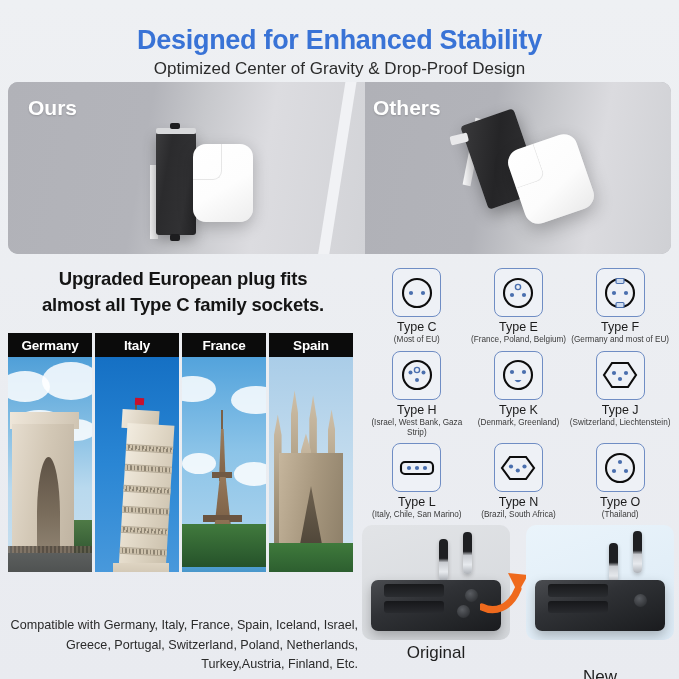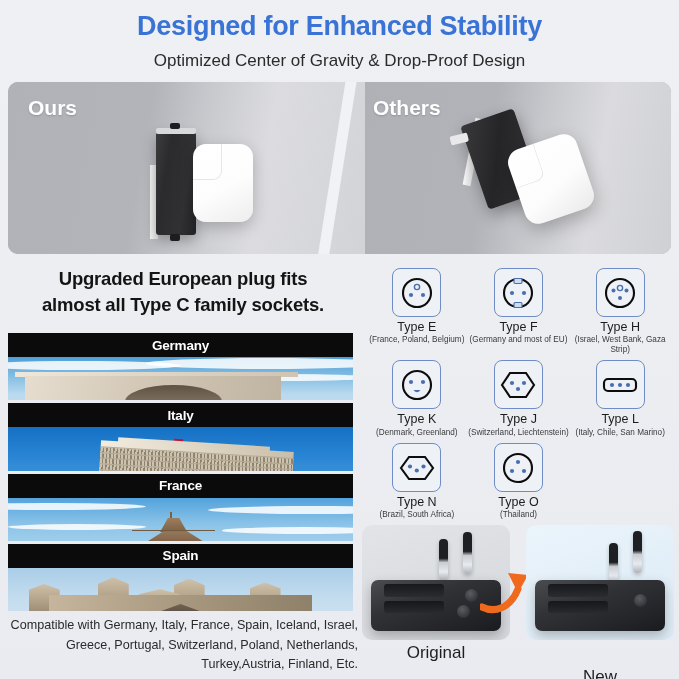--- a/index.html
+++ b/index.html
@@ -9,27 +9,27 @@
     background: #eceef2;
     overflow: hidden;
   }
   .page {
     position: relative;
     width: 679px; height: 679px;
     background: linear-gradient(180deg,#eef0f3 0%, #e9ebf0 100%);
   }
 
   
-  .header { padding-top: 10px; text-align: center; }
+  .header { padding-top: 24px; text-align: center; }
   .title {
     font-size: 27px; font-weight: bold; color: #3973d6;
     letter-spacing: -0.3px; line-height: 1.25;
   }
   .subtitle {
-    font-size: 17px; color: #2b2b2b; margin-top: 6px; line-height: 1.3;
+    font-size: 17px; color: #2b2b2b; line-height: 1.3;
   }
 
   
   .compare {
     position: absolute; left: 8px; top: 82px;
     width: 663px; height: 172px;
     border-radius: 10px; overflow: hidden;
     background: #b1b3b9;
   }
   .cmp-half { position: absolute; top: 0; height: 100%; overflow: hidden; }
@@ -111,22 +111,22 @@
     border-radius: 14px 0 9px 0;
   }
 
   
   .plug-heading {
     position: absolute; left: 8px; top: 266px; width: 350px;
     text-align: center; font-size: 18.5px; font-weight: bold;
     color: #141414; line-height: 1.38; letter-spacing: -0.2px;
   }
   .photos {
-    position: absolute; left: 8px; top: 333px; width: 345px; height: 278px;
-    display: flex; gap: 3px; flex-direction: column;
+    position: absolute; left: 8px; top: 333px; width: 345px; height: 239px;
+    display: flex; gap: 3px;
   }
   .photo {
     position: relative; flex: 1; overflow: hidden; background: #2a3b52;
   }
   .photo-cap {
     position: absolute; left:0; top:0; width:100%; height: 24px;
     background: #0b0b0b; color:#fff; font-size: 13.5px; font-weight: bold;
     display:flex; align-items:center; justify-content:center; z-index: 5;
     letter-spacing: -0.2px;
   }
@@ -361,20 +361,31 @@
         <div class="sag-green"></div>
       </div>
       <div class="photo-cap">Spain</div>
     </div>
   </div>
 
   <div class="compat">Compatible with Germany, Italy, France, Spain, Iceland, Israel, Greece, Portugal, Switzerland, Poland, Netherlands, Turkey,Austria, Finland, Etc.</div>
 
   <div class="sockets">
 
+    <div class="sock">
+      <div class="sock-box">
+        <svg width="40" height="40" viewBox="0 0 40 40">
+          <circle cx="20" cy="20" r="14" fill="none" stroke="#0d0d0d" stroke-width="2.1"></circle>
+          <circle cx="14" cy="20" r="2.1" fill="#4a6fae"></circle>
+          <circle cx="26" cy="20" r="2.1" fill="#4a6fae"></circle>
+        </svg>
+      </div>
+      <div class="sock-name">Type C</div>
+      <div class="sock-sub">(Most of EU)</div>
+    </div>
 
     <div class="sock">
       <div class="sock-box">
         <svg width="40" height="40" viewBox="0 0 40 40">
           <circle cx="20" cy="20" r="14" fill="none" stroke="#0d0d0d" stroke-width="2.1"></circle>
           <circle cx="20" cy="14" r="2.6" fill="none" stroke="#4a6fae" stroke-width="1.4"></circle>
           <circle cx="14" cy="22" r="2.1" fill="#4a6fae"></circle>
           <circle cx="26" cy="22" r="2.1" fill="#4a6fae"></circle>
         </svg>
       </div>

